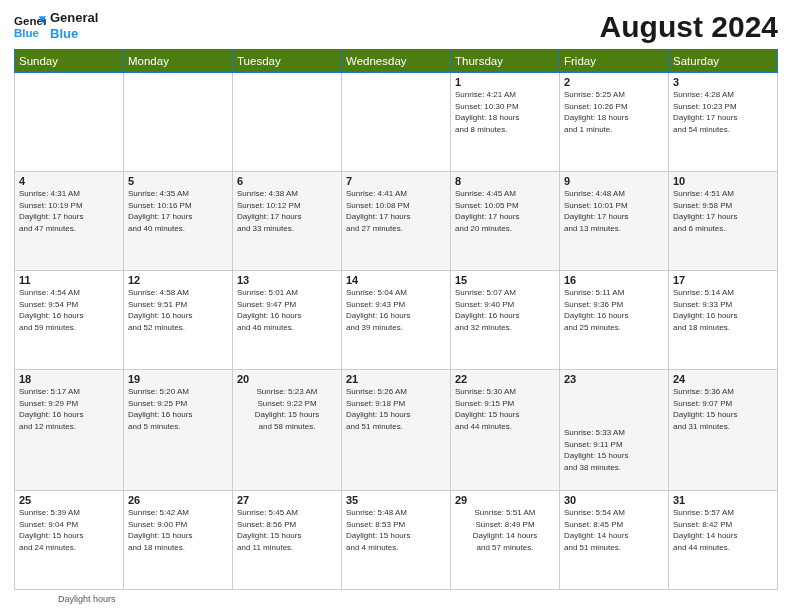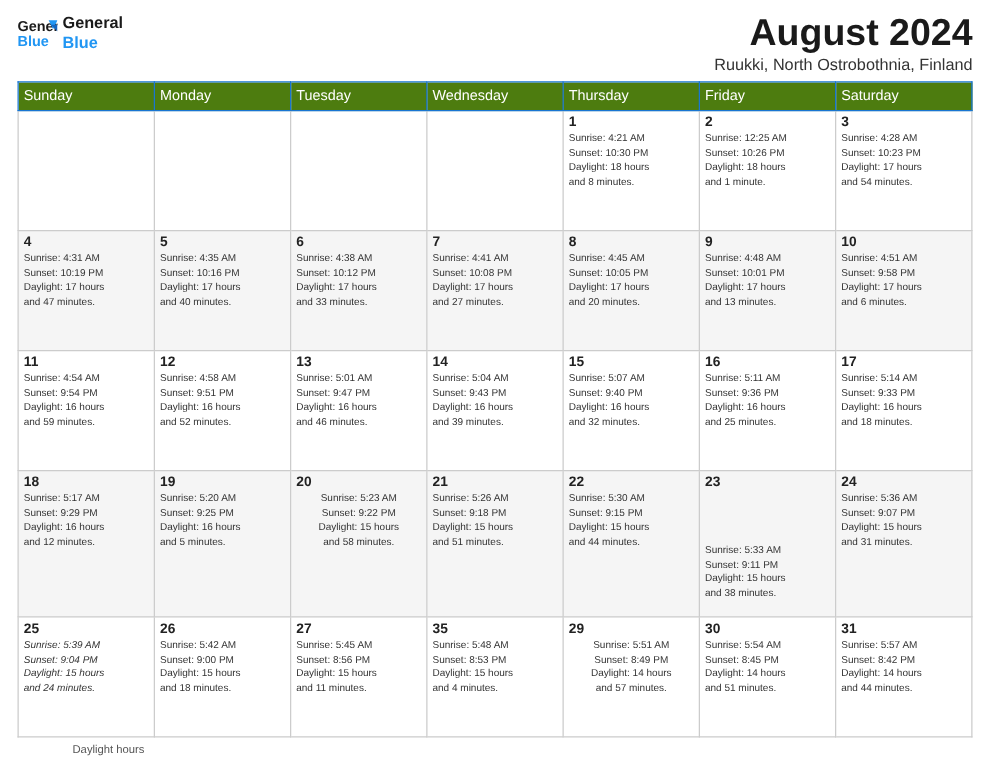--- a/index.html
+++ b/index.html
@@ -114,21 +114,20 @@
         <polygon points="28,4 36,4 32,12" fill="#2196F3"></polygon>
         <polygon points="30,8 36,8 36,14" fill="#1565C0"></polygon>
       </svg>
       <div>
         <div class="logo-text">General</div>
         <div class="logo-text logo-blue">Blue</div>
       </div>
     </div>
     <div class="title-area">
       <div class="month-title">August 2024</div>
-      <div class="subtitle">Ruukki, North Ostrobothnia, Finland</div>
     </div>
   </div>
 
   <table class="calendar">
     <thead>
       <tr>
         <th>Sunday</th>
         <th>Monday</th>
         <th>Tuesday</th>
         <th>Wednesday</th>
@@ -145,21 +144,21 @@
           <td class="empty"></td>
           <td>
             <span class="day-num">1</span>
             <div class="day-info" style="white-space: pre-line;">Sunrise: 4:21 AM
 Sunset: 10:30 PM
 Daylight: 18 hours
 and 8 minutes.</div>
           </td>
           <td>
             <span class="day-num">2</span>
-            <div class="day-info" style="white-space: pre-line;">Sunrise: 12:25 AM
+            <div class="day-info" style="white-space: pre-line;">Sunrise: 5:25 AM
 Sunset: 10:26 PM
 Daylight: 18 hours
 and 1 minute.</div>
           </td>
           <td>
             <span class="day-num">3</span>
             <div class="day-info" style="white-space: pre-line;">Sunrise: 4:28 AM
 Sunset: 10:23 PM
 Daylight: 17 hours
 and 54 minutes.</div>
@@ -314,21 +313,21 @@
             <span class="day-num">24</span>
             <div class="day-info" style="white-space: pre-line;">Sunrise: 5:36 AM
 Sunset: 9:07 PM
 Daylight: 15 hours
 and 31 minutes.</div>
           </td>
         </tr>
         <tr>
           <td>
             <span class="day-num">25</span>
-            <div class="day-info" style="white-space: pre-line; font-style: italic;">Sunrise: 5:39 AM
+            <div class="day-info" style="white-space: pre-line;">Sunrise: 5:39 AM
 Sunset: 9:04 PM
 Daylight: 15 hours
 and 24 minutes.</div>
           </td>
           <td>
             <span class="day-num">26</span>
             <div class="day-info" style="white-space: pre-line;">Sunrise: 5:42 AM
 Sunset: 9:00 PM
 Daylight: 15 hours
 and 18 minutes.</div>

